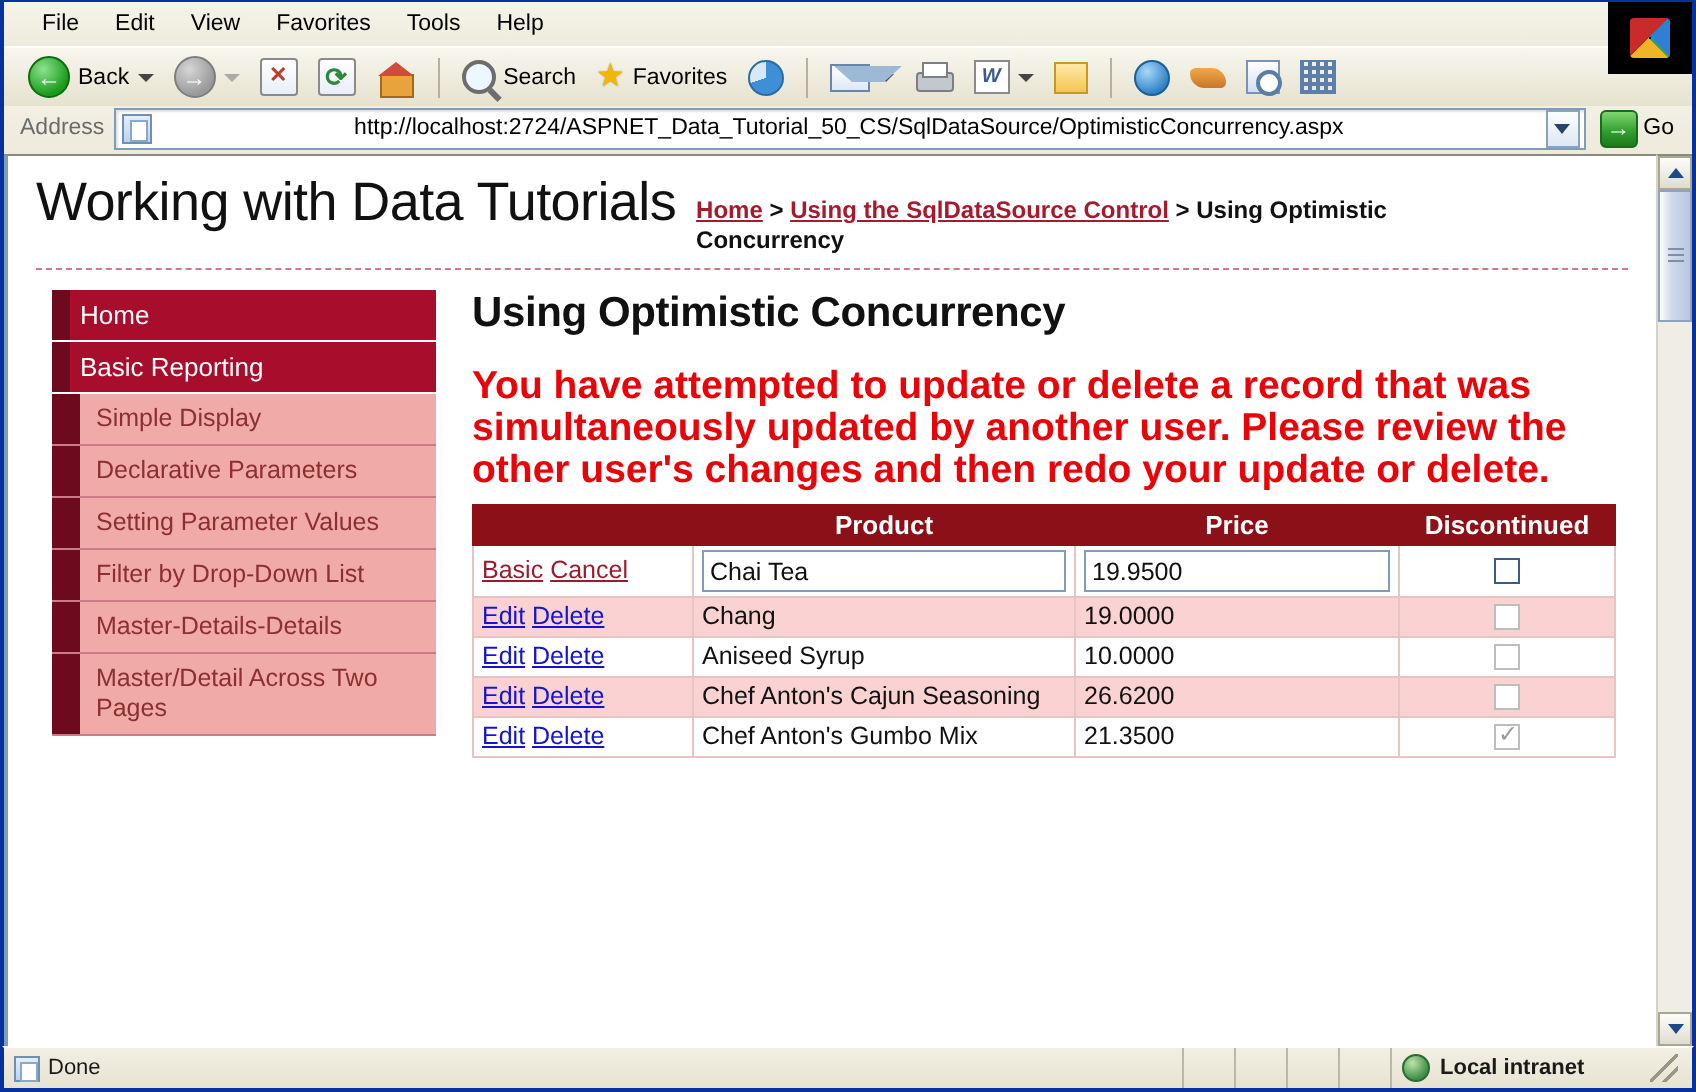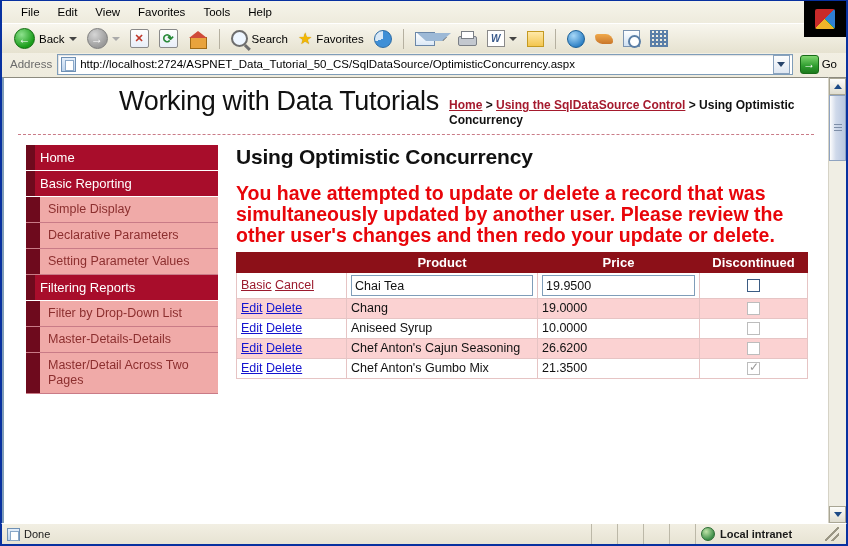--- a/index.html
+++ b/index.html
@@ -155,21 +155,21 @@
   }
   .addr-label { font-size:11.5px; color:#6b6b6b; white-space:nowrap; }
   .addr-field {
     flex:1 1 auto; height:21px; background:#fff; border:1px solid #7f9db9;
     display:flex; align-items:center; gap:4px; padding:0 2px 0 3px;
     box-shadow: inset 1px 1px 1px rgba(0,0,0,.12);
   }
   .addr-ico { width:15px;height:15px;background:linear-gradient(180deg,#e4eefa,#bcd3ec);
     border:1px solid #6f90b4; flex:0 0 15px; position:relative;}
   .addr-ico::after{content:"";position:absolute;left:3px;top:2px;width:7px;height:9px;background:#fff;border:1px solid #8aa8c8;}
-  .addr-url { flex:1 1 auto; font-size:11.5px; color:#000; white-space:nowrap; overflow:hidden; }
+  .addr-url { flex:1 1 auto; font-size:11.5px; color:#000; white-space:nowrap; overflow:hidden;text-align:center; }
   .addr-drop {
     width:17px;height:19px; background:linear-gradient(180deg,#fdfdfd,#dfe7f2);
     border:1px solid #8aa2bd; display:flex;align-items:center;justify-content:center; cursor:pointer; flex:0 0 17px;
   }
   .addr-drop i { width:0;height:0;border-left:4px solid transparent;border-right:4px solid transparent;border-top:5px solid #27446b; display:block;}
   .go-btn { display:flex; align-items:center; gap:3px; padding:1px 5px 1px 2px; cursor:pointer; }
   .go-arrow { width:19px;height:19px;border-radius:3px;
     background: linear-gradient(180deg,#7fd66f,#2e9c2e 60%,#1d7a1d);
     border:1px solid #186b18; color:#fff; font-size:12px; font-weight:bold; text-align:center; line-height:17px;}
   .go-label { font-size:11.5px; color:#000; }
@@ -182,21 +182,21 @@
     position: relative;
   }
   .page {
     flex:1 1 auto; background:#fff; overflow:hidden; position:relative;
     border-top: 1px solid #8c8a7e;
     border-left: 2px solid #7f9db9;
   }
   .page-inner { padding: 8px 14px 0 14px; }
 
   
-  .masthead { display:flex; align-items:flex-start; gap:10px;justify-content:flex-end; }
+  .masthead { display:flex; align-items:flex-start; gap:10px; }
   .site-title { font-size:27px; color:#111; font-weight:normal; white-space:nowrap; letter-spacing:-0.3px; }
   .breadcrumb { font-size:12px; font-weight:bold; color:#111; line-height:15px; padding-top:12px; max-width:365px; }
   .breadcrumb a { color:#a51a2d; text-decoration:underline; }
   .rule { border-top:1px dashed #c97b87; margin: 6px 0 0 0; }
 
   .body-cols { display:flex; gap:0; padding-top:10px; }
 
   
   .sidebar { width: 200px; flex:0 0 200px; padding-left: 8px; }
   .nav-head {
@@ -414,21 +414,20 @@
         <div class="rule"></div>
 
         <div class="body-cols">
 
           <div class="sidebar">
             <div class="nav-head">Home</div>
             <div class="nav-head">Basic Reporting</div>
             <div class="nav-sub">Simple Display</div>
             <div class="nav-sub">Declarative Parameters</div>
             <div class="nav-sub">Setting Parameter Values</div>
-            <div class="nav-head">Filtering Reports</div>
             <div class="nav-sub">Filter by Drop-Down List</div>
             <div class="nav-sub">Master-Details-Details</div>
             <div class="nav-sub">Master/Detail Across Two Pages</div>
           </div>
 
           <div class="content">
             <div class="h1">Using Optimistic Concurrency</div>
             <div class="errmsg">You have attempted to update or delete a record that was simultaneously updated by another user. Please review the other user's changes and then redo your update or delete.</div>
 
             <table class="grid">

